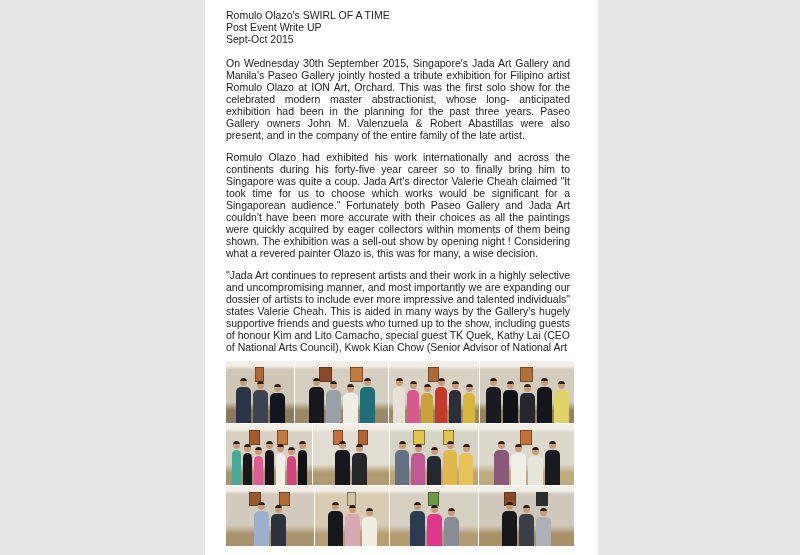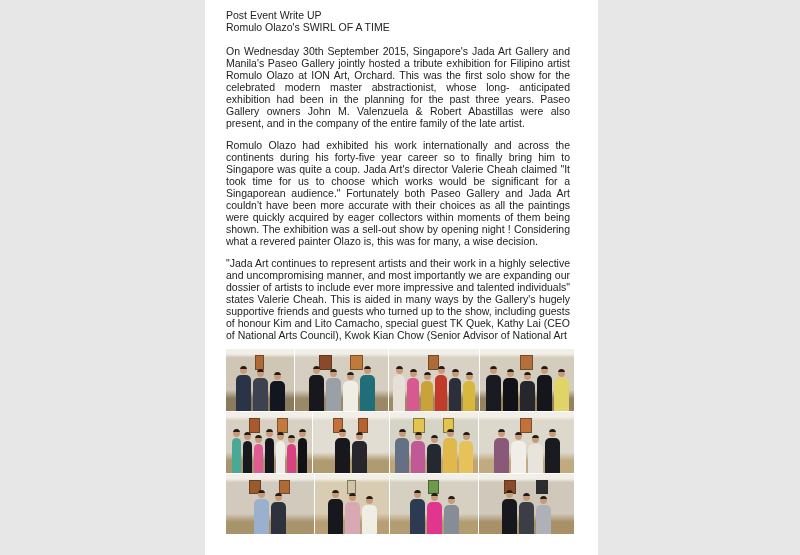--- a/index.html
+++ b/index.html
@@ -74,22 +74,23 @@
     border-radius:5px 5px 0 0;
   }
 </style>
 </head>
 <body>
 
 <div class="page">
   <div class="content">
 
     <div class="title-block">
+      <div class="title-line">Romulo Olazo's SWIRL OF A TIME</div>
       <div class="title-line">Post Event Write UP</div>
-      <div class="title-line">Romulo Olazo's SWIRL OF A TIME</div>
+      <div class="title-line">Sept-Oct 2015</div>
     </div>
 
     <p class="para">On Wednesday 30th September 2015, Singapore's Jada Art Gallery and Manila's Paseo Gallery jointly hosted a tribute exhibition for Filipino artist Romulo Olazo at ION Art, Orchard. This was the first solo show for the celebrated modern master abstractionist, whose long- anticipated exhibition had been in the planning for the past three years. Paseo Gallery owners John M. Valenzuela &amp; Robert Abastillas were also present, and in the company of the entire family of the late artist.</p>
     <p class="para">Romulo Olazo had exhibited his work internationally and across the continents during his forty-five year career so to finally bring him to Singapore was quite a coup.  Jada Art's director Valerie Cheah claimed "It took time for us to choose which works would be significant for a Singaporean audience."  Fortunately both Paseo Gallery and Jada Art couldn't have been more accurate with their choices as all the paintings were quickly acquired by eager collectors within moments of them being shown. The exhibition was a sell-out show by opening night ! Considering what a revered painter Olazo is, this was for many, a wise decision.</p>
     <p class="para">"Jada Art continues to represent artists and their work in a highly selective and uncompromising manner, and most importantly we are expanding our dossier of artists to include ever more impressive and talented individuals" states Valerie Cheah.  This is aided in many ways by the Gallery's hugely supportive friends and guests who turned up to the show, including guests of honour Kim and Lito Camacho, special guest TK Quek, Kathy Lai (CEO of National Arts Council), Kwok Kian Chow (Senior Advisor of National Art</p>
 
     <div class="collage">
         <div class="collage-row" style="height: 62px;">
           <div class="photo" aria-label="Three men in dark suits toasting with drinks in the gallery" style="width: 68px; background: linear-gradient(rgb(242, 239, 232) 0%, rgb(242, 239, 232) 8%, rgb(207, 198, 182) 14%, rgb(207, 198, 182) 66%, rgb(138, 122, 94) 80%, rgb(138, 122, 94) 100%);">
             <div class="art" style="background: rgb(176, 106, 56); left: 43%;"></div>

